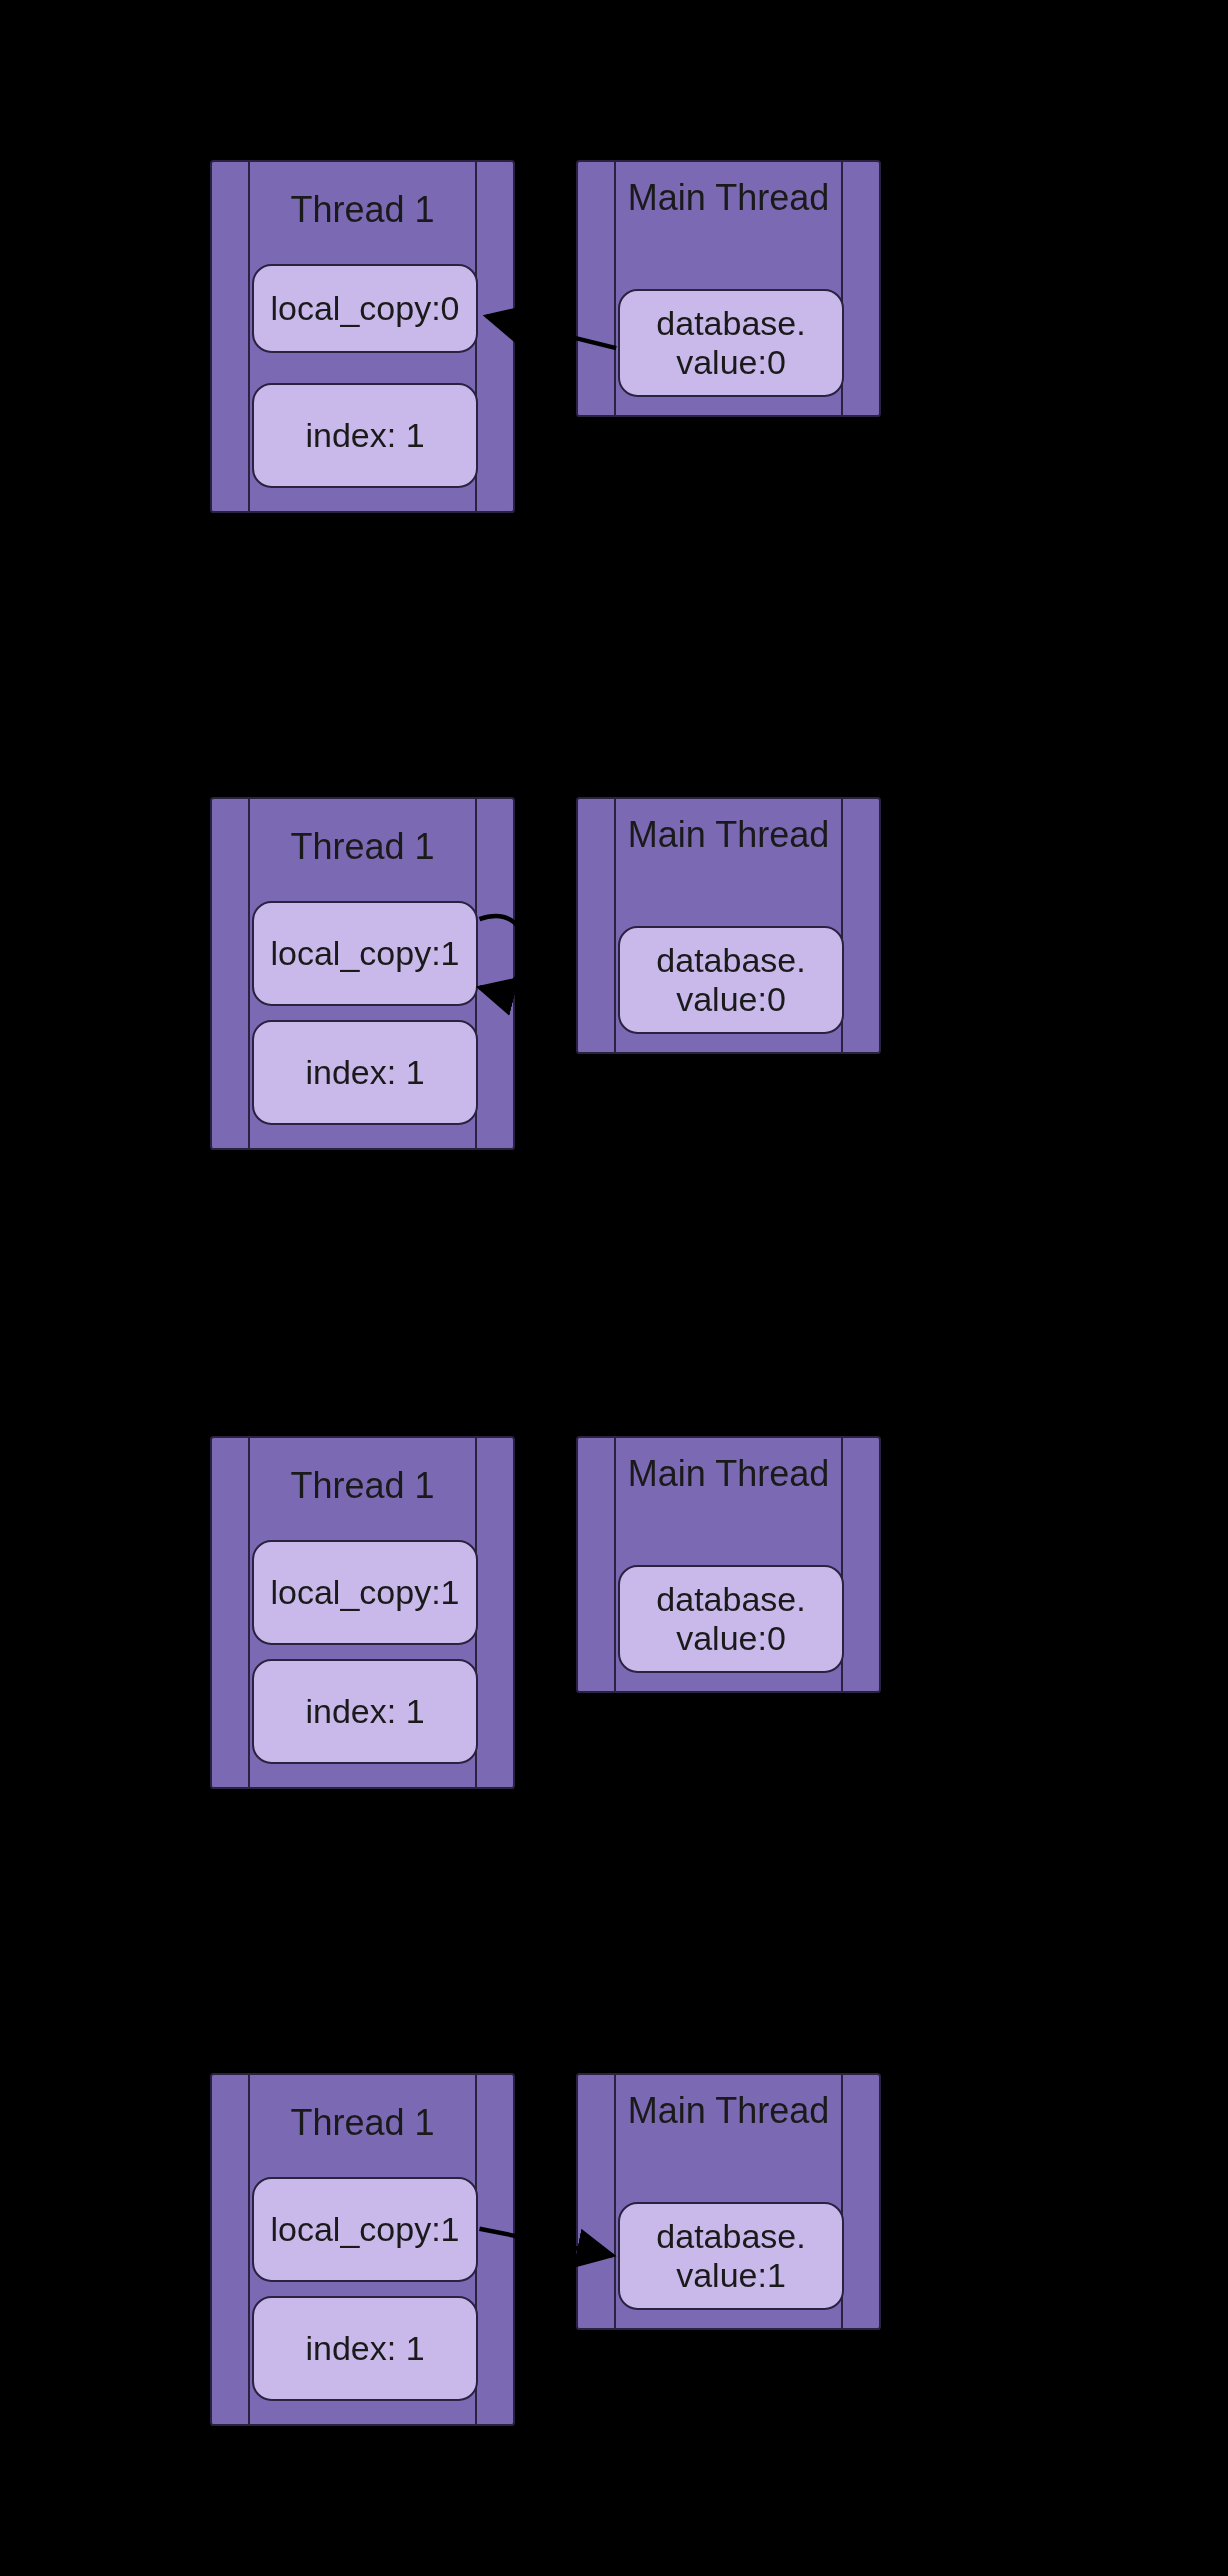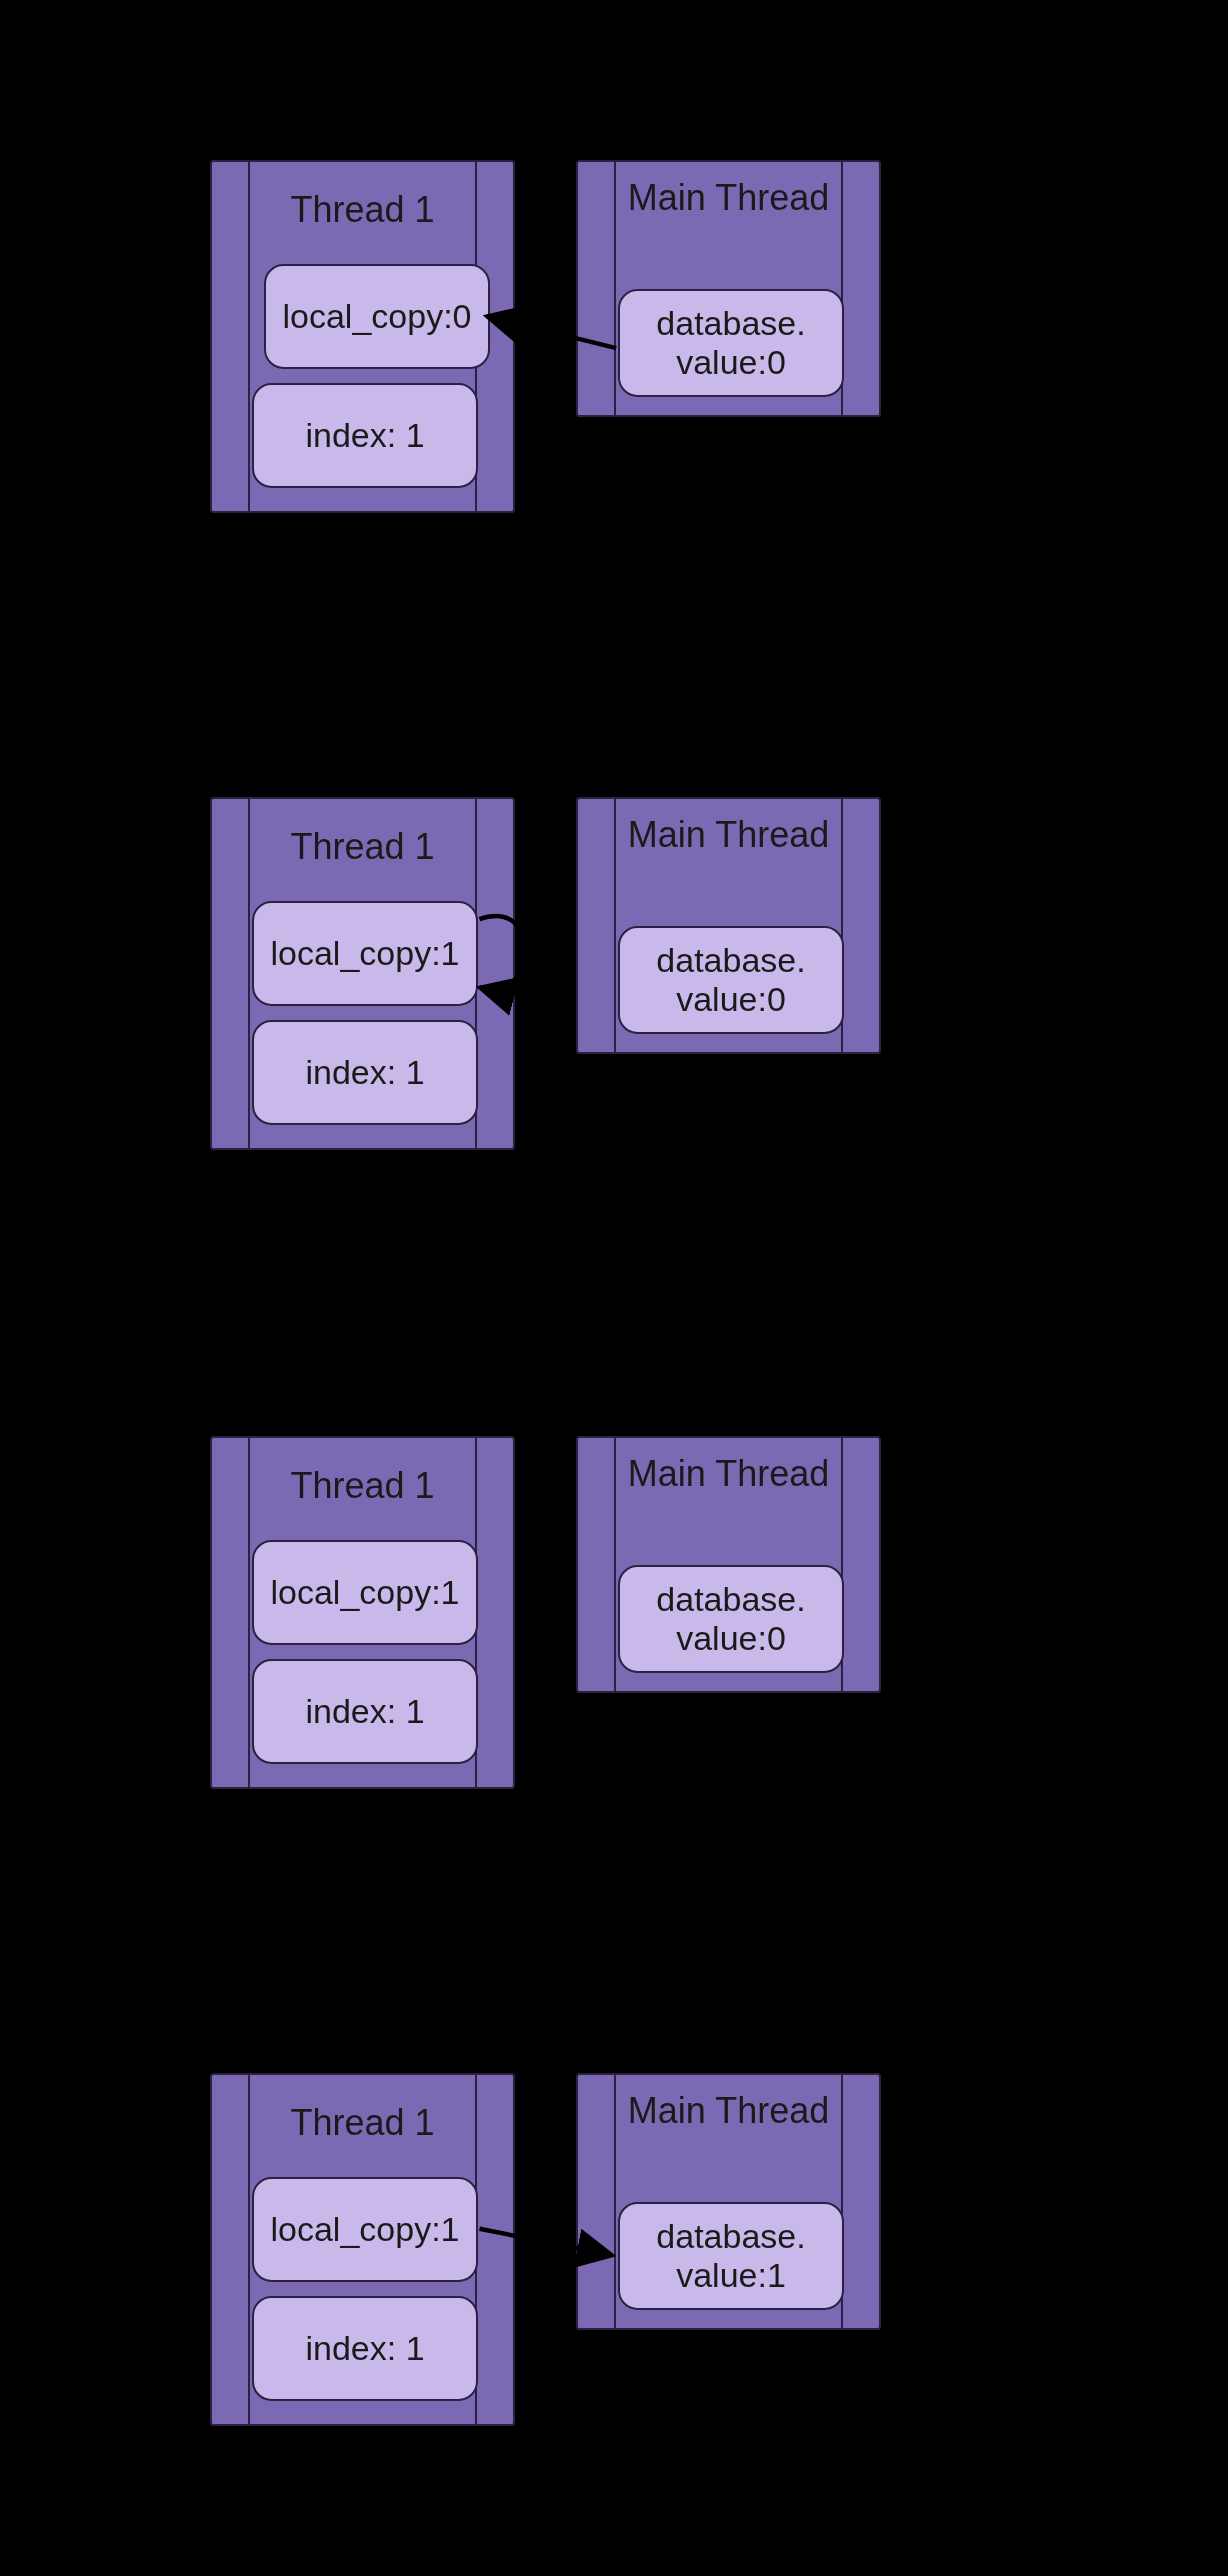--- a/index.html
+++ b/index.html
@@ -42,21 +42,21 @@
 </style>
 </head>
 <body>
 
 <div class="stage">
 
   <div class="thread-box" style="left:210px; top:160px; width:305px; height:353px;">
     <div class="inner-border-l" style="left:36px;"></div>
     <div class="inner-border-r" style="right:36px;"></div>
     <div class="title" style="top:27px;">Thread 1</div>
-    <div class="value-box" style="left:52px; top:102px; width:226px; height:105px;">
+    <div class="value-box" style="left:40px; top:102px; width:226px; height:89px;">
       <span>local_copy:0</span>
     </div>
     <div class="value-box" style="left:40px; top:221px; width:226px; height:105px;">
       <span>index: 1</span>
     </div>
   </div>
 
   <div class="thread-box" style="left:576px; top:160px; width:305px; height:257px;">
     <div class="inner-border-l" style="left:36px;"></div>
     <div class="inner-border-r" style="right:36px;"></div>

